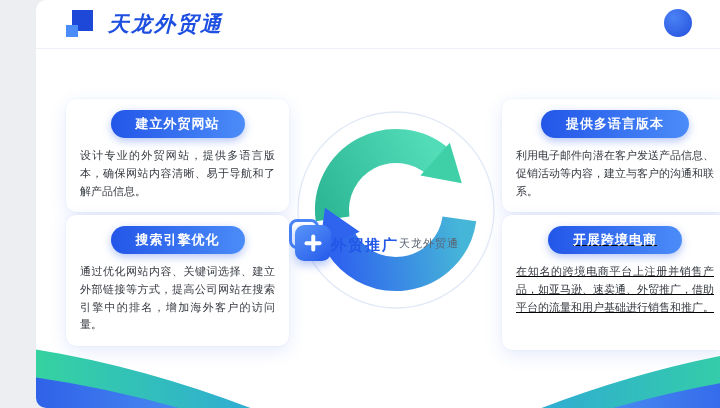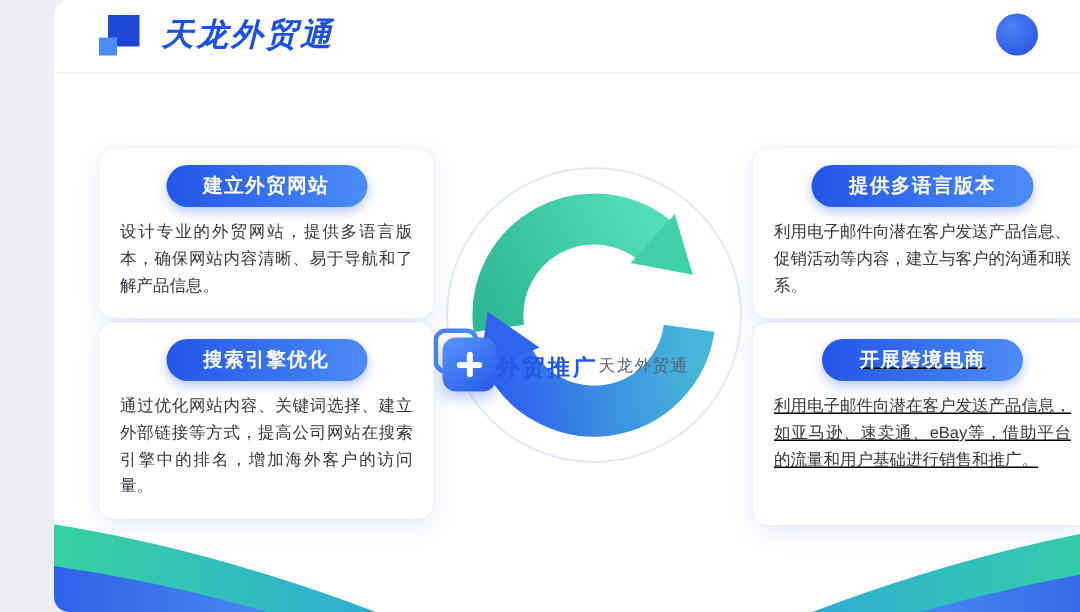--- a/index.html
+++ b/index.html
@@ -108,21 +108,21 @@
     <p class="card-body">通过优化网站内容、关键词选择、建立外部链接等方式，提高公司网站在搜索引擎中的排名，增加海外客户的访问量。</p>
   </div>
 
   <div class="card card-tr">
     <span class="pill">提供多语言版本</span>
     <p class="card-body">利用电子邮件向潜在客户发送产品信息、促销活动等内容，建立与客户的沟通和联系。</p>
   </div>
 
   <div class="card card-br">
     <span class="pill">开展跨境电商</span>
-    <p class="card-body">利用电子邮件向潜在客户发送产品信息，如亚马逊、速卖通、eBay等，借助平台的流量和用户基础进行销售和推广。</p>
+    <p class="card-body">在知名的跨境电商平台上注册并销售产品，如亚马逊、速卖通、外贸推广，借助平台的流量和用户基础进行销售和推广。</p>
   </div>
 
   <svg class="wave left" viewBox="0 0 240 120">
     <defs>
       <linearGradient id="wg1" x1="0" y1="0" x2="1" y2="0">
         <stop offset="0" stop-color="#35d49e"></stop>
           <stop offset="1" stop-color="#2fa9d8"></stop>
       </linearGradient>
       <linearGradient id="wb1" x1="0" y1="0" x2="1" y2="0">
         <stop offset="0" stop-color="#2e5fe8"></stop>

